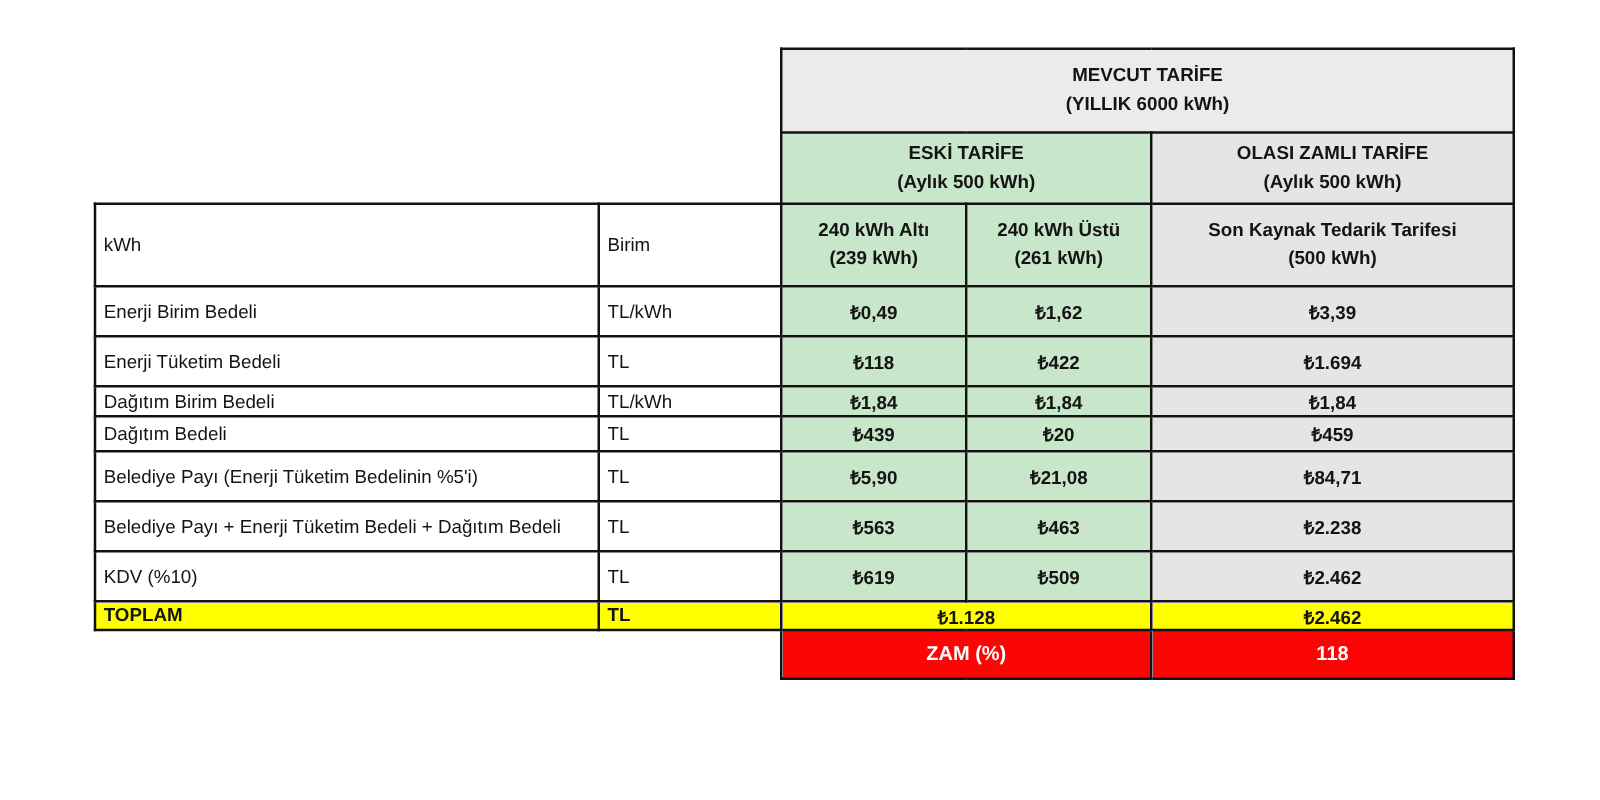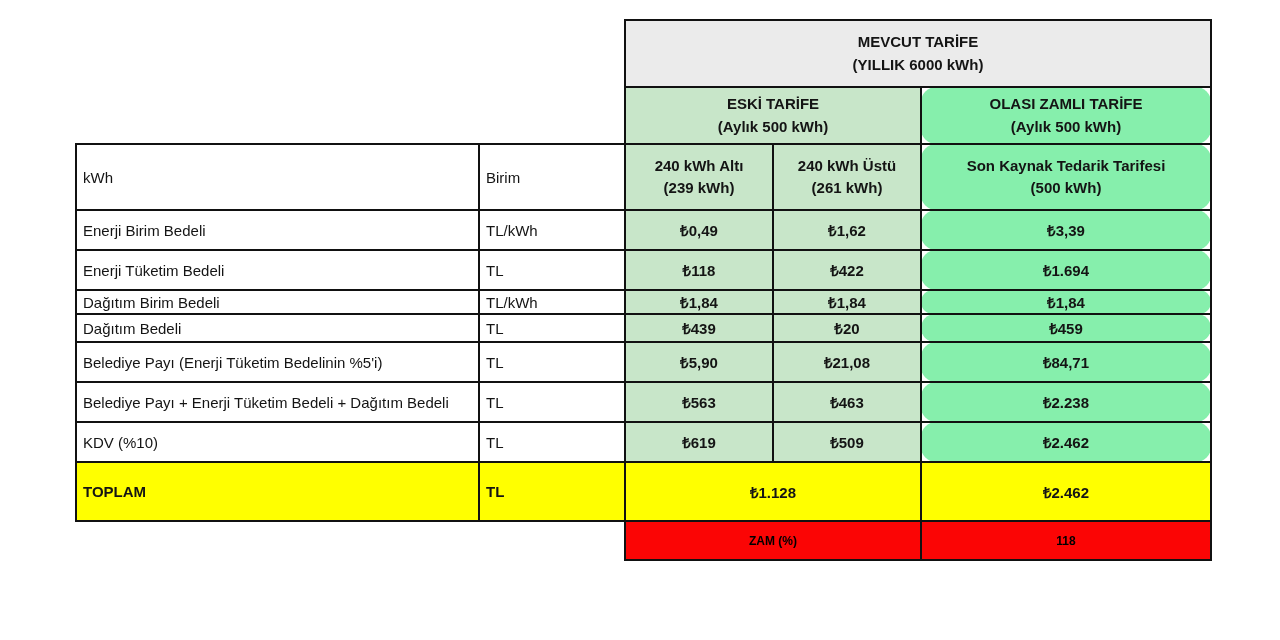--- a/index.html
+++ b/index.html
@@ -5,64 +5,64 @@
   html,body{margin:0;padding:0;}
   body{
     width:1280px;height:640px;
     background:#ffffff;
     font-family:"Liberation Sans", sans-serif;
     color:#141414;
     overflow:hidden;
   }
   .tbl-wrap{
     position:absolute;
-    left:75px;top:19px;
+    left:75px;top:38px;
   }
   table.tariff{
     border-collapse:collapse;
     table-layout:fixed;
     width:1135px;
   }
   td{
     border:2px solid #111111;
     vertical-align:middle;
     text-align:center;
     padding:0 4px;
     font-size:15px;
     overflow:hidden;
   }
   td.empty{
     border:none;
     background:#ffffff;
   }
   .bg-gray{background:#ebebeb;}
   .bg-green{background:#c8e6c9;}
-  .bg-blue{background:#86efac;border-radius:15px;}
+  .bg-blue{background:#e5e5e5;}
   .bg-yellow{background:#ffff00;}
   .bg-red{background:#fb0505;}
   .hdr{font-weight:700;}
   .hdr .l1, .hdr .l2{display:block;line-height:1.5;}
   .label-cell{
     text-align:left;
     padding-left:6px;
     font-weight:400;
     font-size:15px;
   }
   .unit-cell{
     text-align:left;
     padding-left:6px;
     font-weight:400;
   }
   .val{font-weight:700;}
   .total-label{font-weight:700;text-align:left;padding-left:6px;}
   .total-unit{font-weight:700;text-align:left;padding-left:6px;}
   .zam-cell{
-    color:#000000;
+    color:#ffffff;
     font-weight:700;
-    font-size:12px;
+    font-size:16px;
   }
 </style>
 </head>
 <body>
 
 <div class="tbl-wrap">
   <table class="tariff">
     <colgroup>
       <col style="width:403px">
       <col style="width:146px">
@@ -157,21 +157,21 @@
     </tr>
 
     <tr style="height:40px">
       <td class="label-cell">KDV (%10)</td>
       <td class="unit-cell">TL</td>
       <td class="bg-green val">₺619</td>
       <td class="bg-green val">₺509</td>
       <td class="bg-blue val">₺2.462</td>
     </tr>
 
-    <tr style="height:59px">
+    <tr style="height:23px">
       <td class="bg-yellow total-label">TOPLAM</td>
       <td class="bg-yellow total-unit">TL</td>
       <td class="bg-yellow val" colspan="2">₺1.128</td>
       <td class="bg-yellow val">₺2.462</td>
     </tr>
 
     <tr style="height:39px">
       <td class="empty" colspan="2"></td>
       <td class="bg-red zam-cell" colspan="2">ZAM (%)</td>
       <td class="bg-red zam-cell">118</td>

